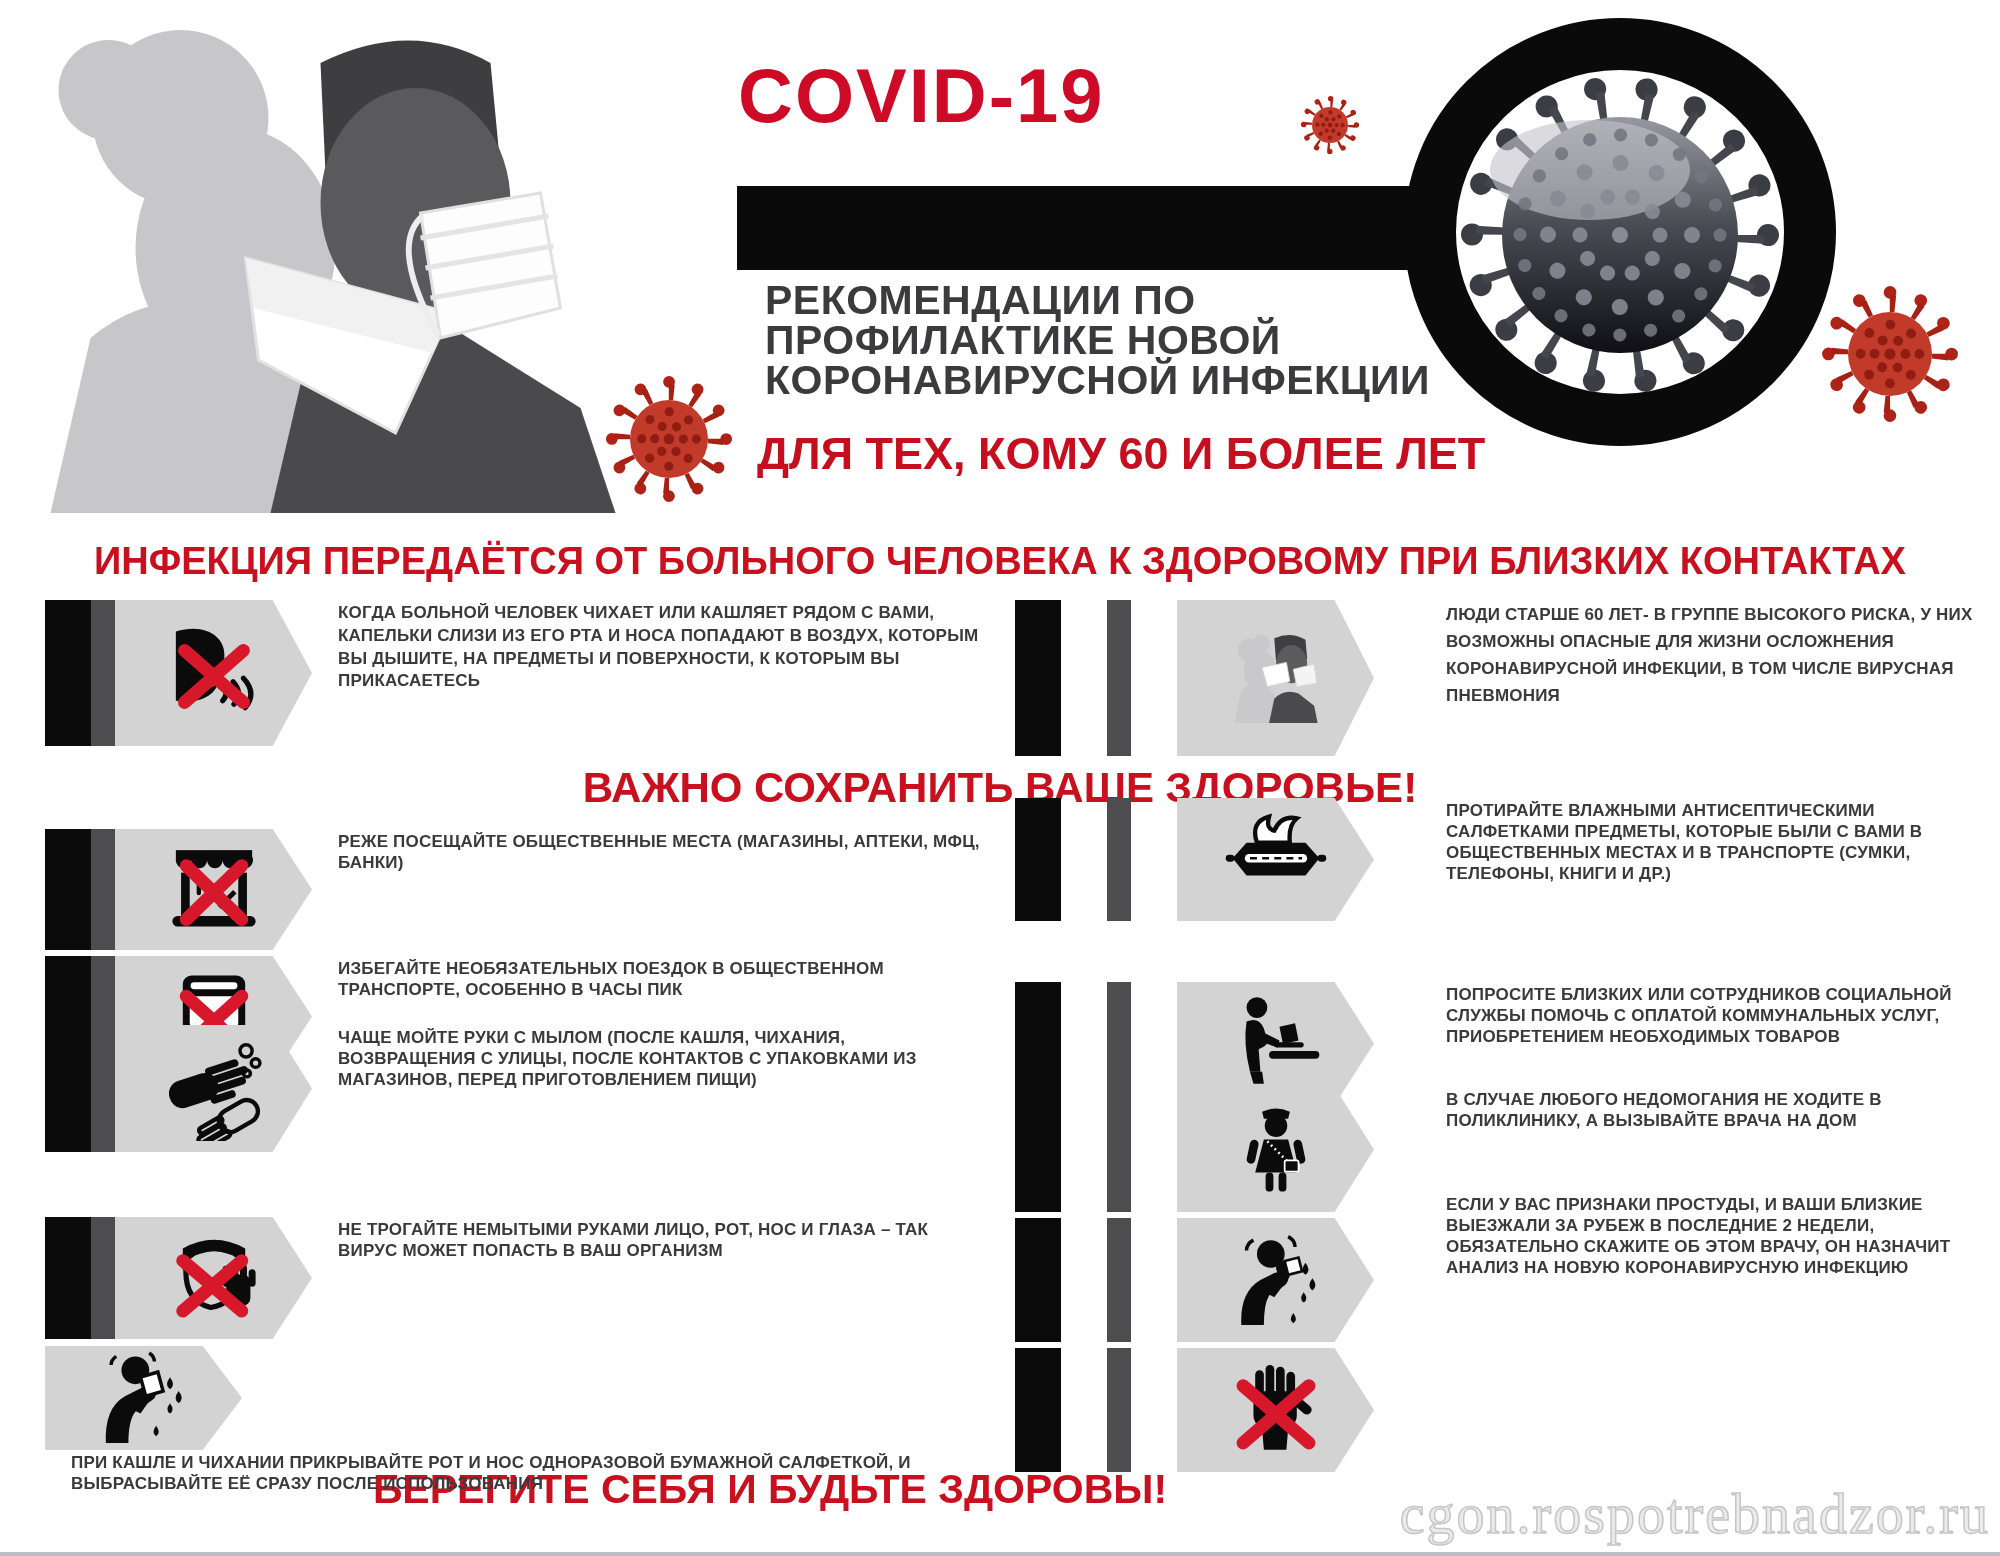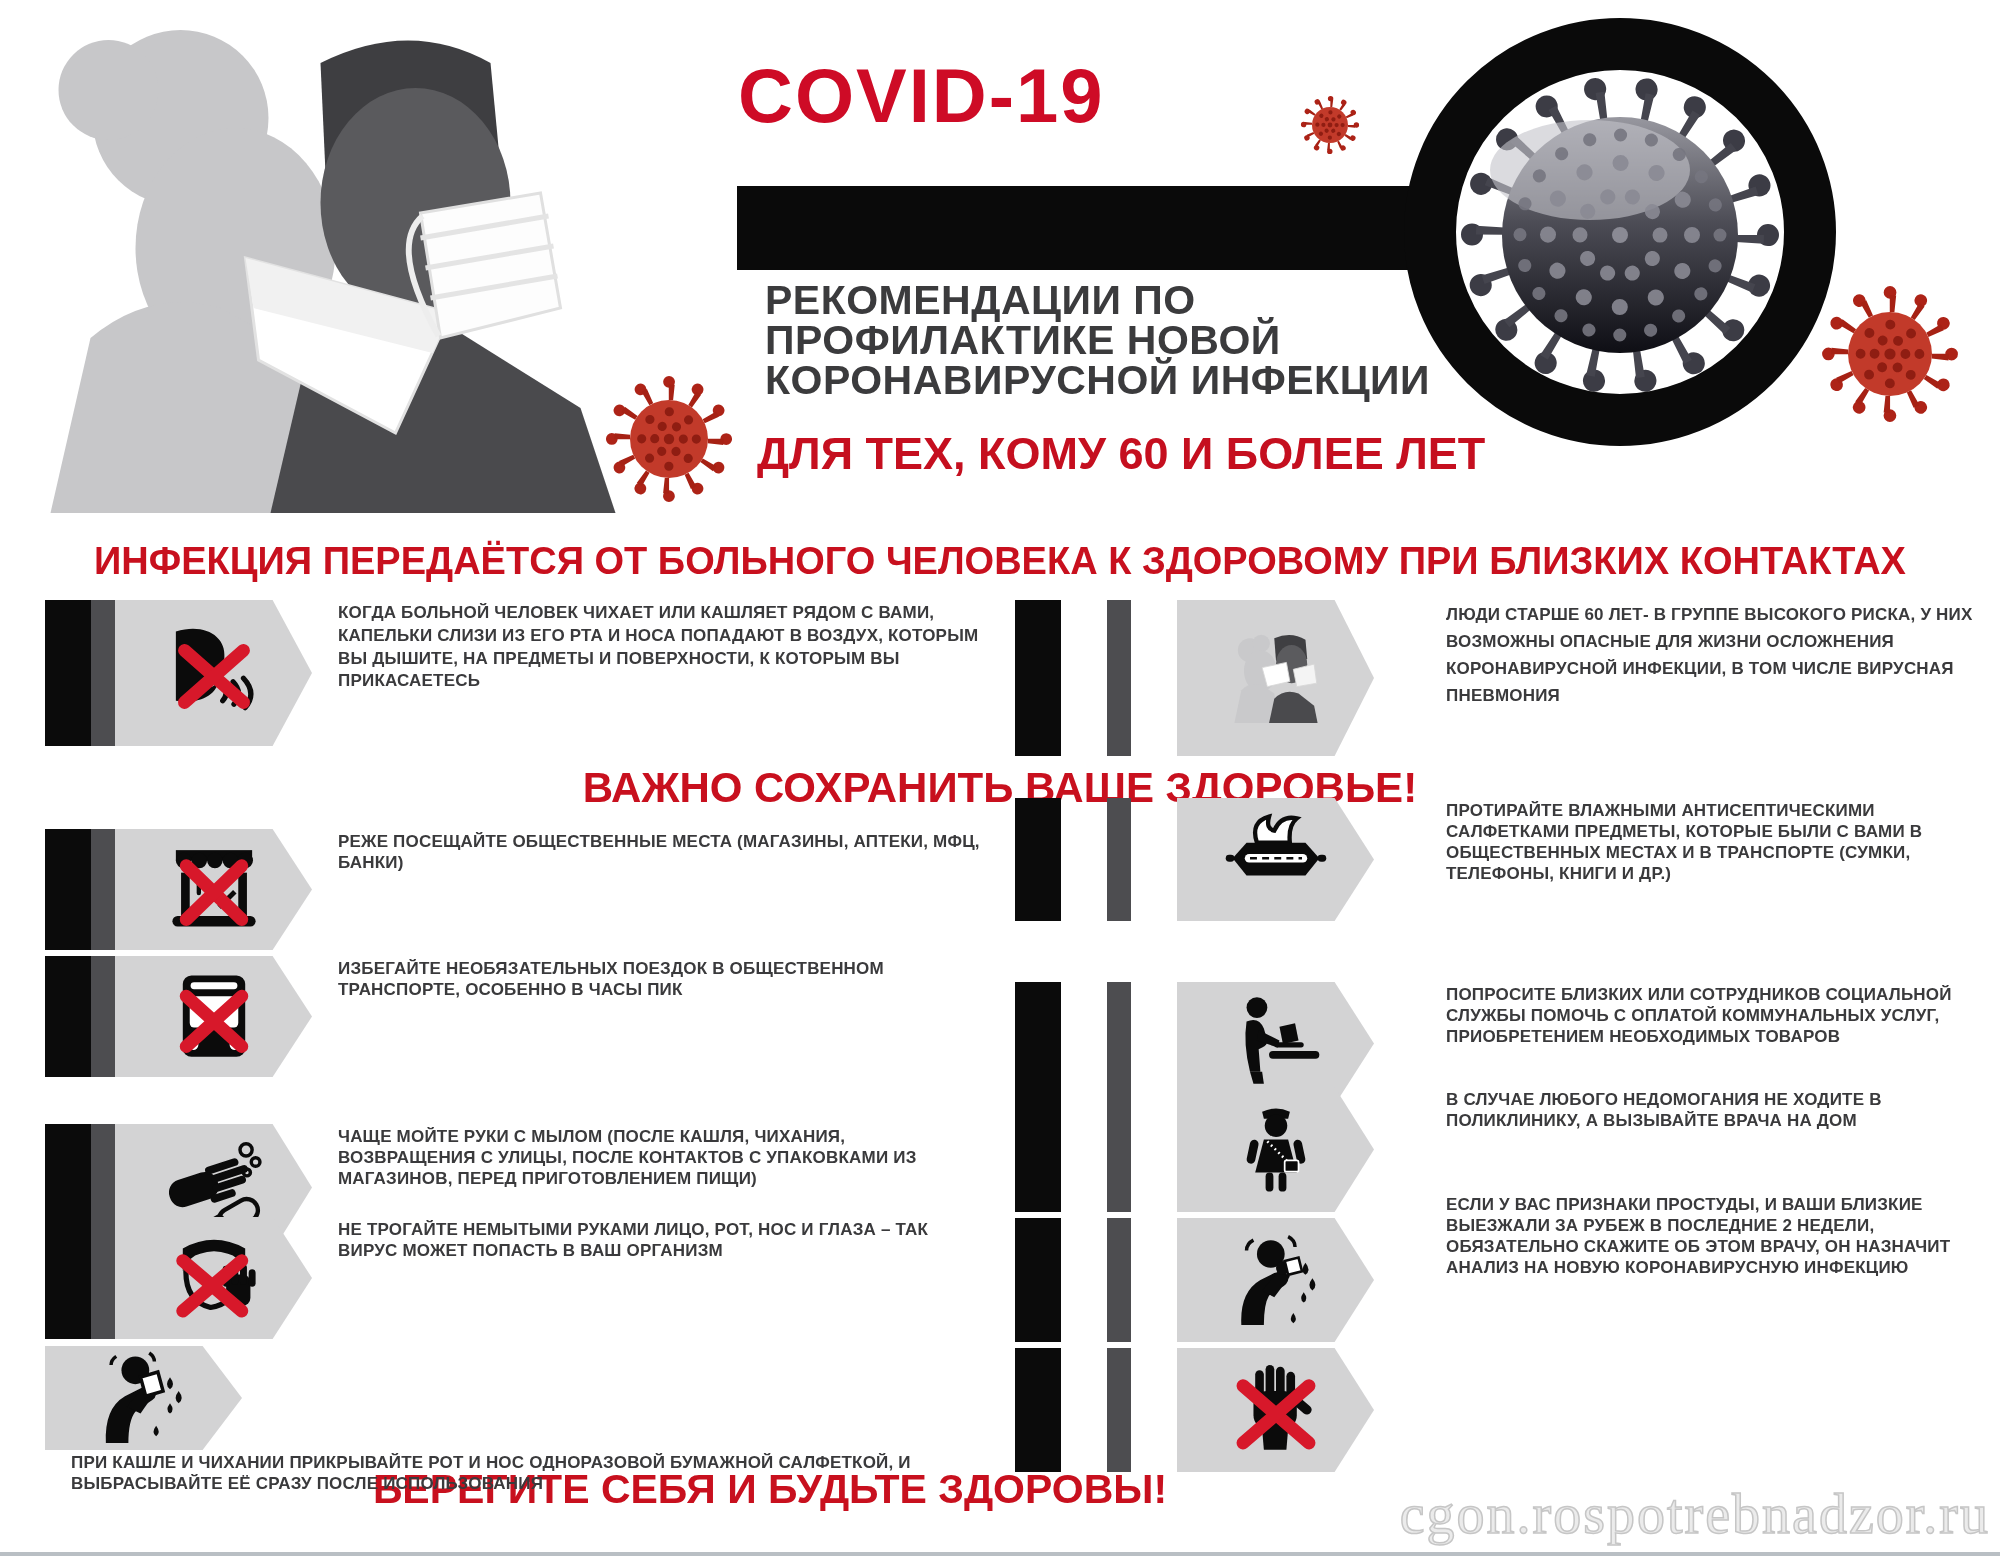--- a/index.html
+++ b/index.html
@@ -35,21 +35,21 @@
   .pennant{width:197px;flex:none;background:#D3D3D4;display:flex;align-items:center;justify-content:center;
            clip-path:polygon(0 0,80% 0,100% 50%,80% 100%,0 100%);}
   .pennant svg{width:122px;height:104px;}
   .itext{flex:1;margin-left:26px;padding-top:2px;color:#3A3A3C;font-weight:700;
          font-size:17px;line-height:1.24;letter-spacing:.2px;}
   .lh-big .itext{line-height:1.58;}
   .lh-med .itext{line-height:1.34;}
   .t-up .itext{margin-top:-26px;}
 
   .L1{top:600px;height:146px;} .L2{top:829px;height:121px;} .L3{top:956px;height:121px;}
-  .L4{top:1124px;height:127px;} .L5{top:1217px;height:122px;} .L6{top:1346px;height:120px;flex-direction:column;}
+  .L4{top:1025px;height:127px;} .L5{top:1217px;height:122px;} .L6{top:1346px;height:120px;flex-direction:column;}
   .R1{top:600px;height:156px;} .R2{top:798px;height:123px;} .R3{top:982px;height:123px;}
   .R4{top:1087px;height:125px;} .R5{top:1218px;height:124px;} .R6{top:1348px;height:124px;}
 
   
   .watermark{position:absolute;right:10px;bottom:10px;font-family:"Liberation Serif",serif;
              font-size:56px;letter-spacing:2px;color:#EBEBEB;-webkit-text-stroke:1.5px #C6C6C6;}
   .bottom-rule{position:absolute;left:0;bottom:0;width:100%;height:4px;background:#B9BFC4;}
 </style>
 </head>
 <body>

